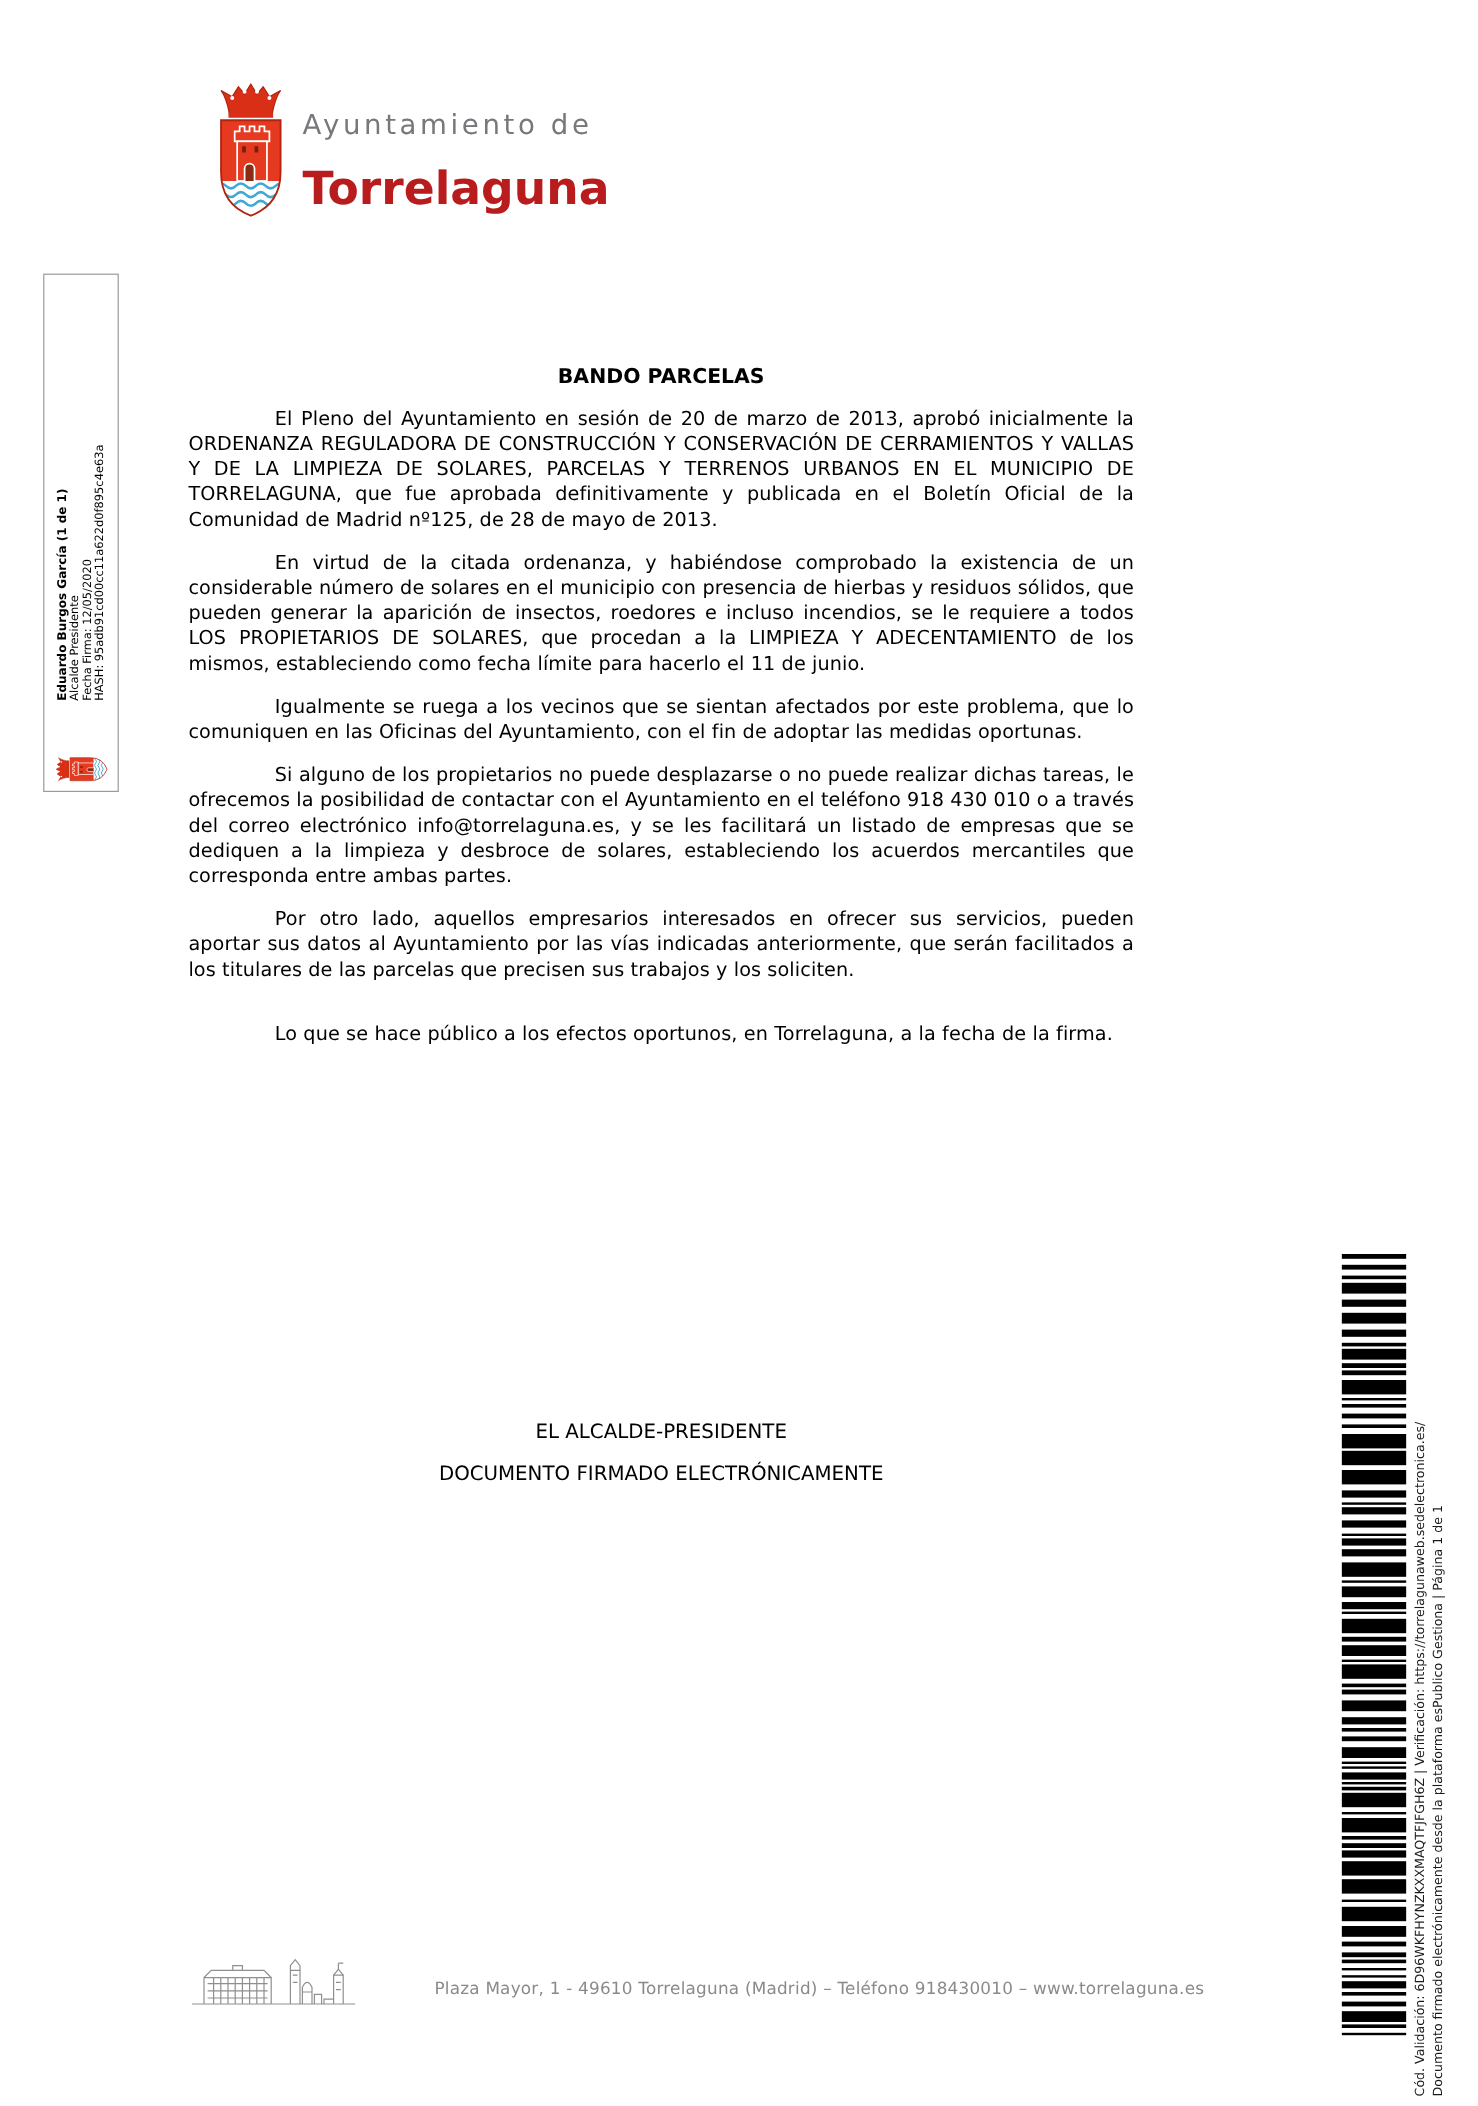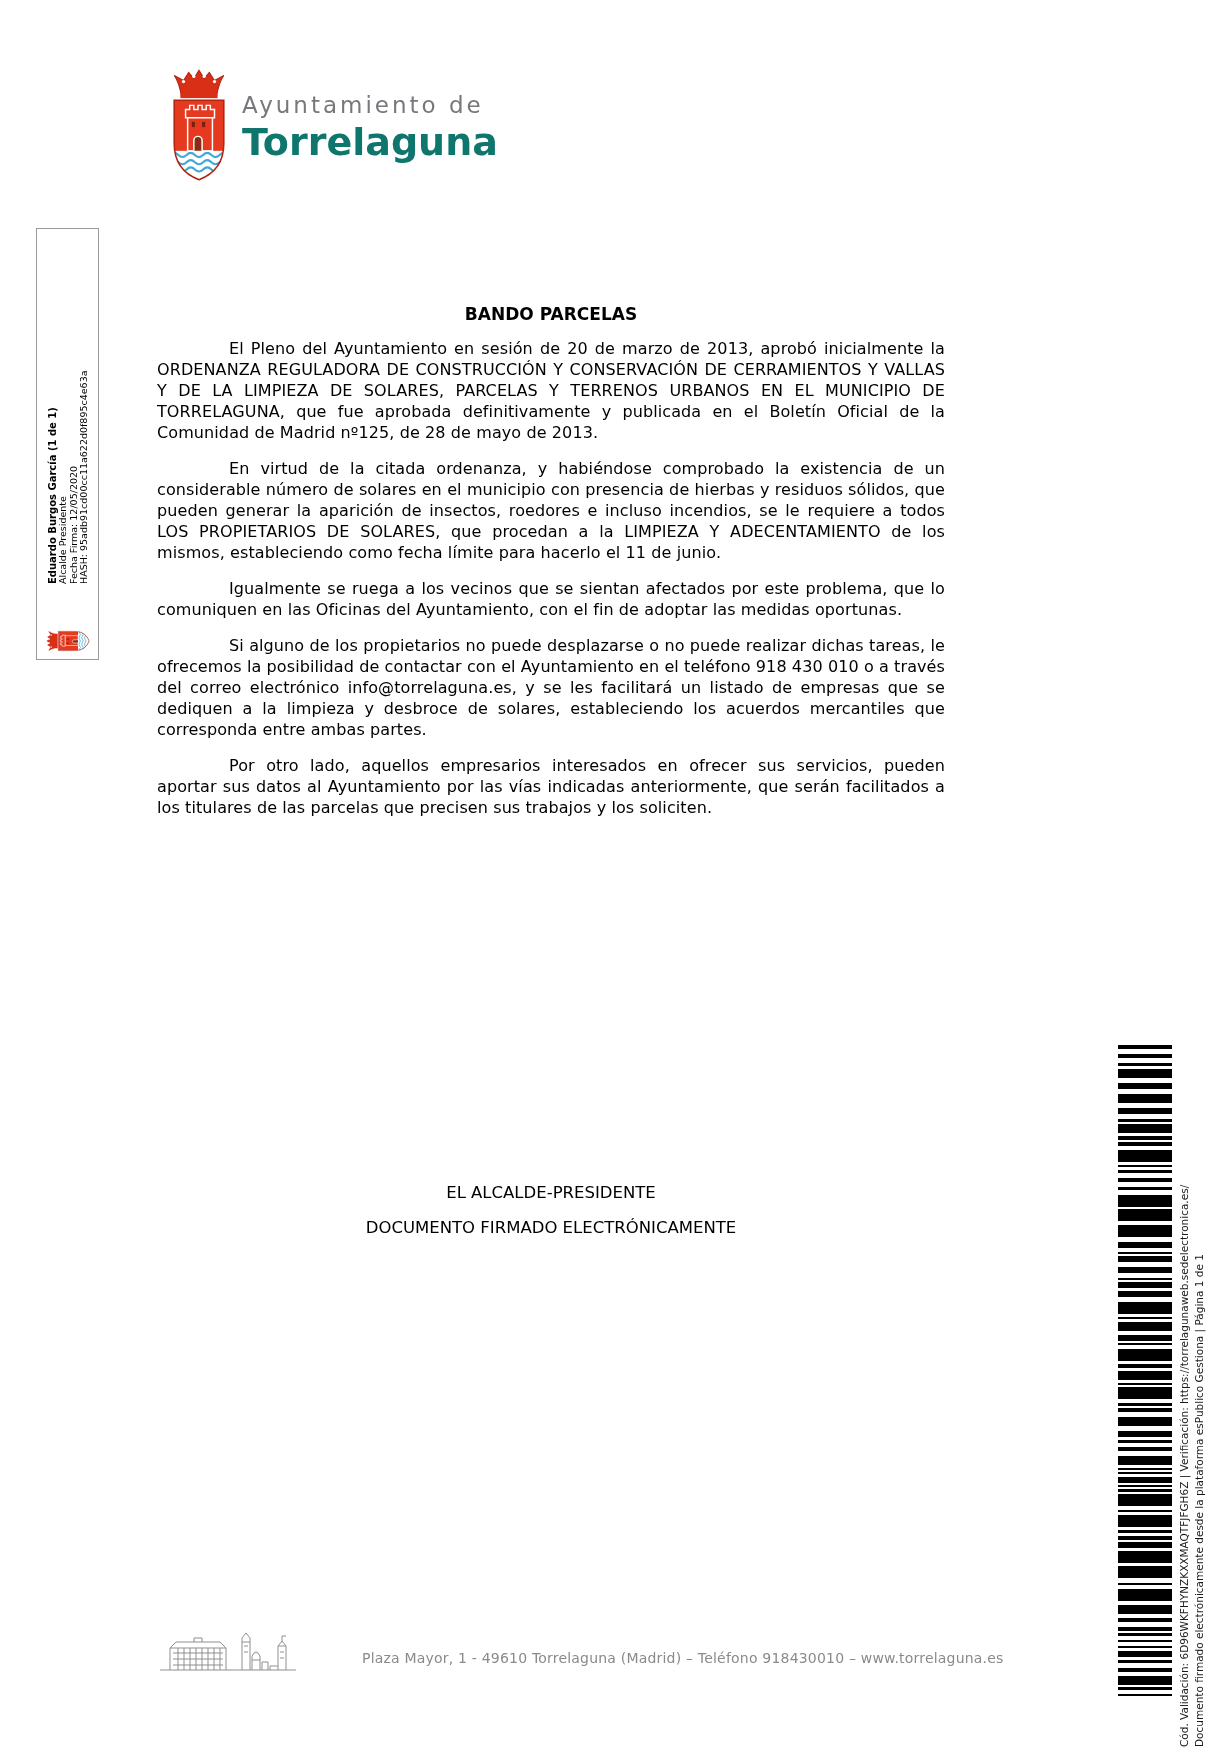--- a/index.html
+++ b/index.html
@@ -4,25 +4,25 @@
 <style>
   * { margin:0; padding:0; box-sizing:border-box; }
   html,body { background:#ffffff; }
   body { font-family:"DejaVu Sans", sans-serif; color:#000; }
   .page {
     position:relative; width:1232px; height:1755px; background:#fff;
     overflow:hidden; margin:0 auto;
   }
 
   
-  .logo { position:absolute; left:168px; top:68px; display:flex; align-items:flex-start; }
+  .logo { position:absolute; left:178px; top:68px; display:flex; align-items:flex-start; }
   .crest-large { width:62px; height:114px; }
   .logo-text { margin-left:12px; padding-top:24px; }
   .logo-line1 { font-size:23px; letter-spacing:3px; color:#77787b; font-weight:400; }
-  .logo-line2 { font-size:38px; font-weight:bold; color:#0f766e; letter-spacing:0px; margin-top:2px; }
+  .logo-line2 { font-size:38px; font-weight:bold; color:#b91c1c; letter-spacing:0px; margin-top:17px; }
 
   
   .sig-box {
     position:absolute; left:36px; top:228px; width:63px; height:432px;
     border:1px solid #9a9a9a; background:#fff;
   }
   .sig-rot {
     position:absolute; left:10px; top:355px;
     transform:rotate(-90deg); transform-origin:0 0;
     width:256px; height:44px; white-space:nowrap;
@@ -130,20 +130,21 @@
   </div>
 
   <div class="doc-title">BANDO PARCELAS</div>
 
   <div class="doc-body">
     <p>El Pleno del Ayuntamiento en sesión de 20 de marzo de 2013, aprobó inicialmente la ORDENANZA REGULADORA DE CONSTRUCCIÓN Y CONSERVACIÓN DE CERRAMIENTOS Y VALLAS Y DE LA LIMPIEZA DE SOLARES, PARCELAS Y TERRENOS URBANOS EN EL MUNICIPIO DE TORRELAGUNA, que fue aprobada definitivamente y publicada en el Boletín Oficial de la Comunidad de Madrid nº125, de 28 de mayo de 2013.</p>
     <p>En virtud de la citada ordenanza, y habiéndose comprobado la existencia de un considerable número de solares en el municipio con presencia de hierbas y residuos sólidos, que pueden generar la aparición de insectos, roedores e incluso incendios, se le requiere a todos LOS PROPIETARIOS DE SOLARES, que procedan a la LIMPIEZA Y ADECENTAMIENTO de los mismos, estableciendo como fecha límite para hacerlo el 11 de junio.</p>
     <p>Igualmente se ruega a los vecinos que se sientan afectados por este problema, que lo comuniquen en las Oficinas del Ayuntamiento, con el fin de adoptar las medidas oportunas.</p>
     <p>Si alguno de los propietarios no puede desplazarse o no puede realizar dichas tareas, le ofrecemos la posibilidad de contactar con el Ayuntamiento en el teléfono 918 430 010 o a través del correo electrónico info@torrelaguna.es, y se les facilitará un listado de empresas que se dediquen a la limpieza y desbroce de solares, estableciendo los acuerdos mercantiles que corresponda entre ambas partes.</p>
     <p>Por otro lado, aquellos empresarios interesados en ofrecer sus servicios, pueden aportar sus datos al Ayuntamiento por las vías indicadas anteriormente, que serán facilitados a los titulares de las parcelas que precisen sus trabajos y los soliciten.</p>
+    <p class="gap-before">Lo que se hace público a los efectos oportunos, en Torrelaguna, a la fecha de la firma.</p>
   </div>
 
   <div class="closing">
     <div class="closing-line1">EL ALCALDE-PRESIDENTE</div>
     <div class="closing-line2">DOCUMENTO FIRMADO ELECTRÓNICAMENTE</div>
   </div>
 
   <div class="barcode">
       <div style="height:4px;background:#000;margin-bottom:5px"></div>
       <div style="height:4px;background:#000;margin-bottom:5px"></div>

